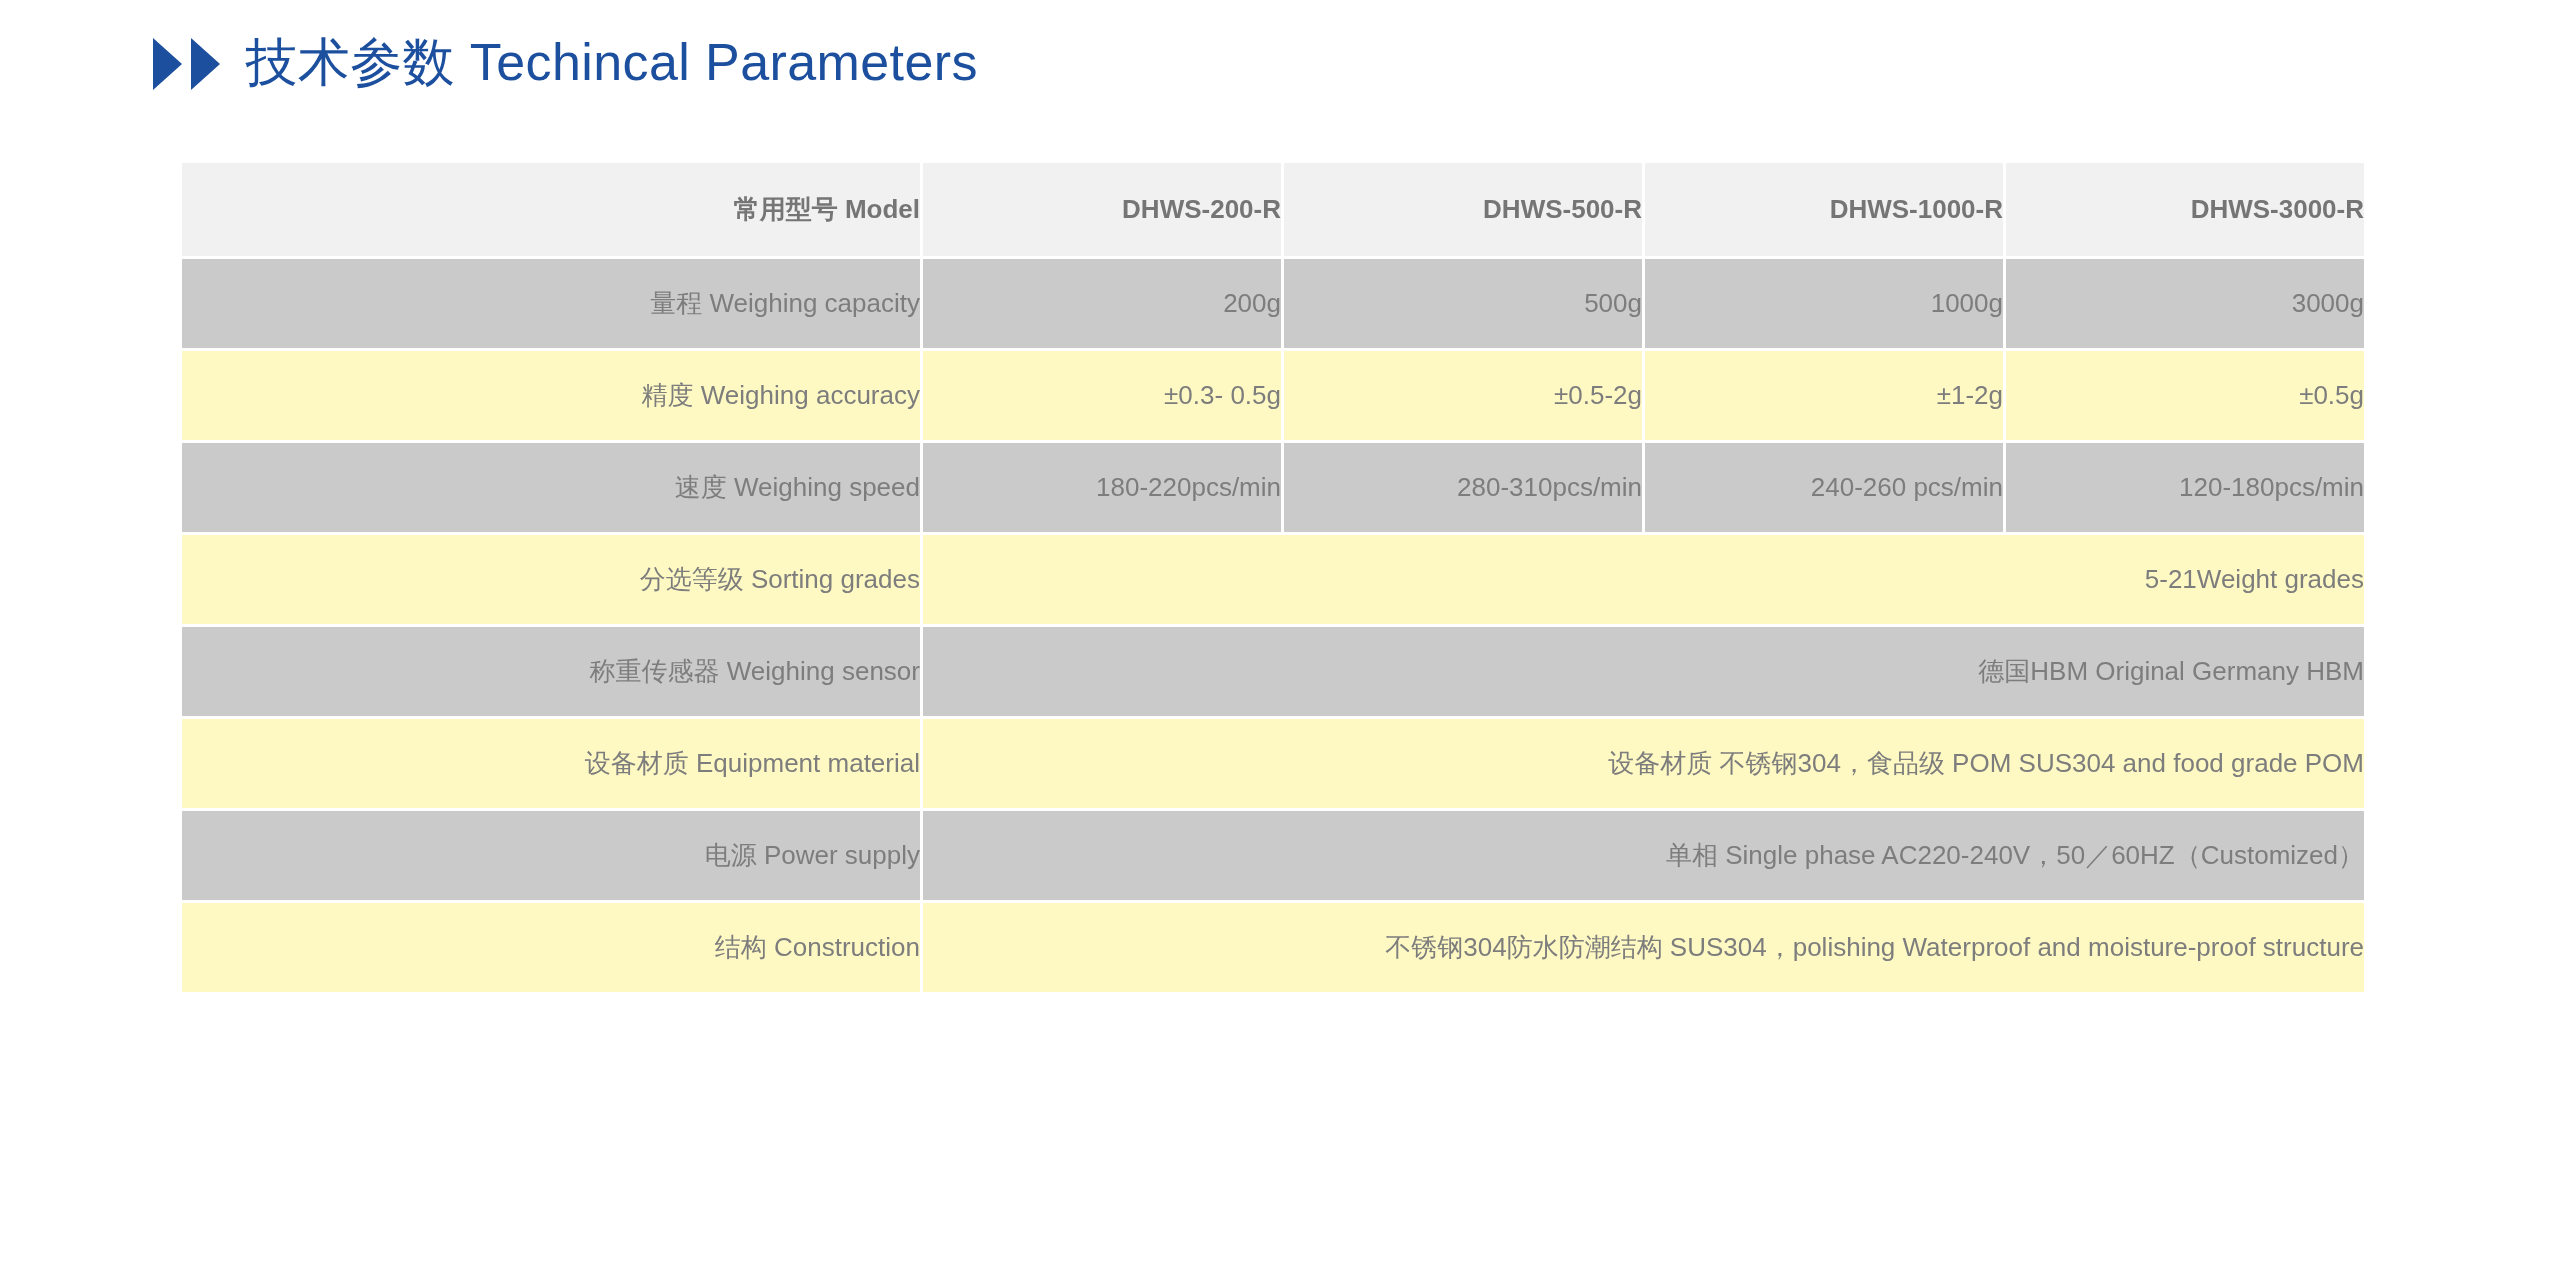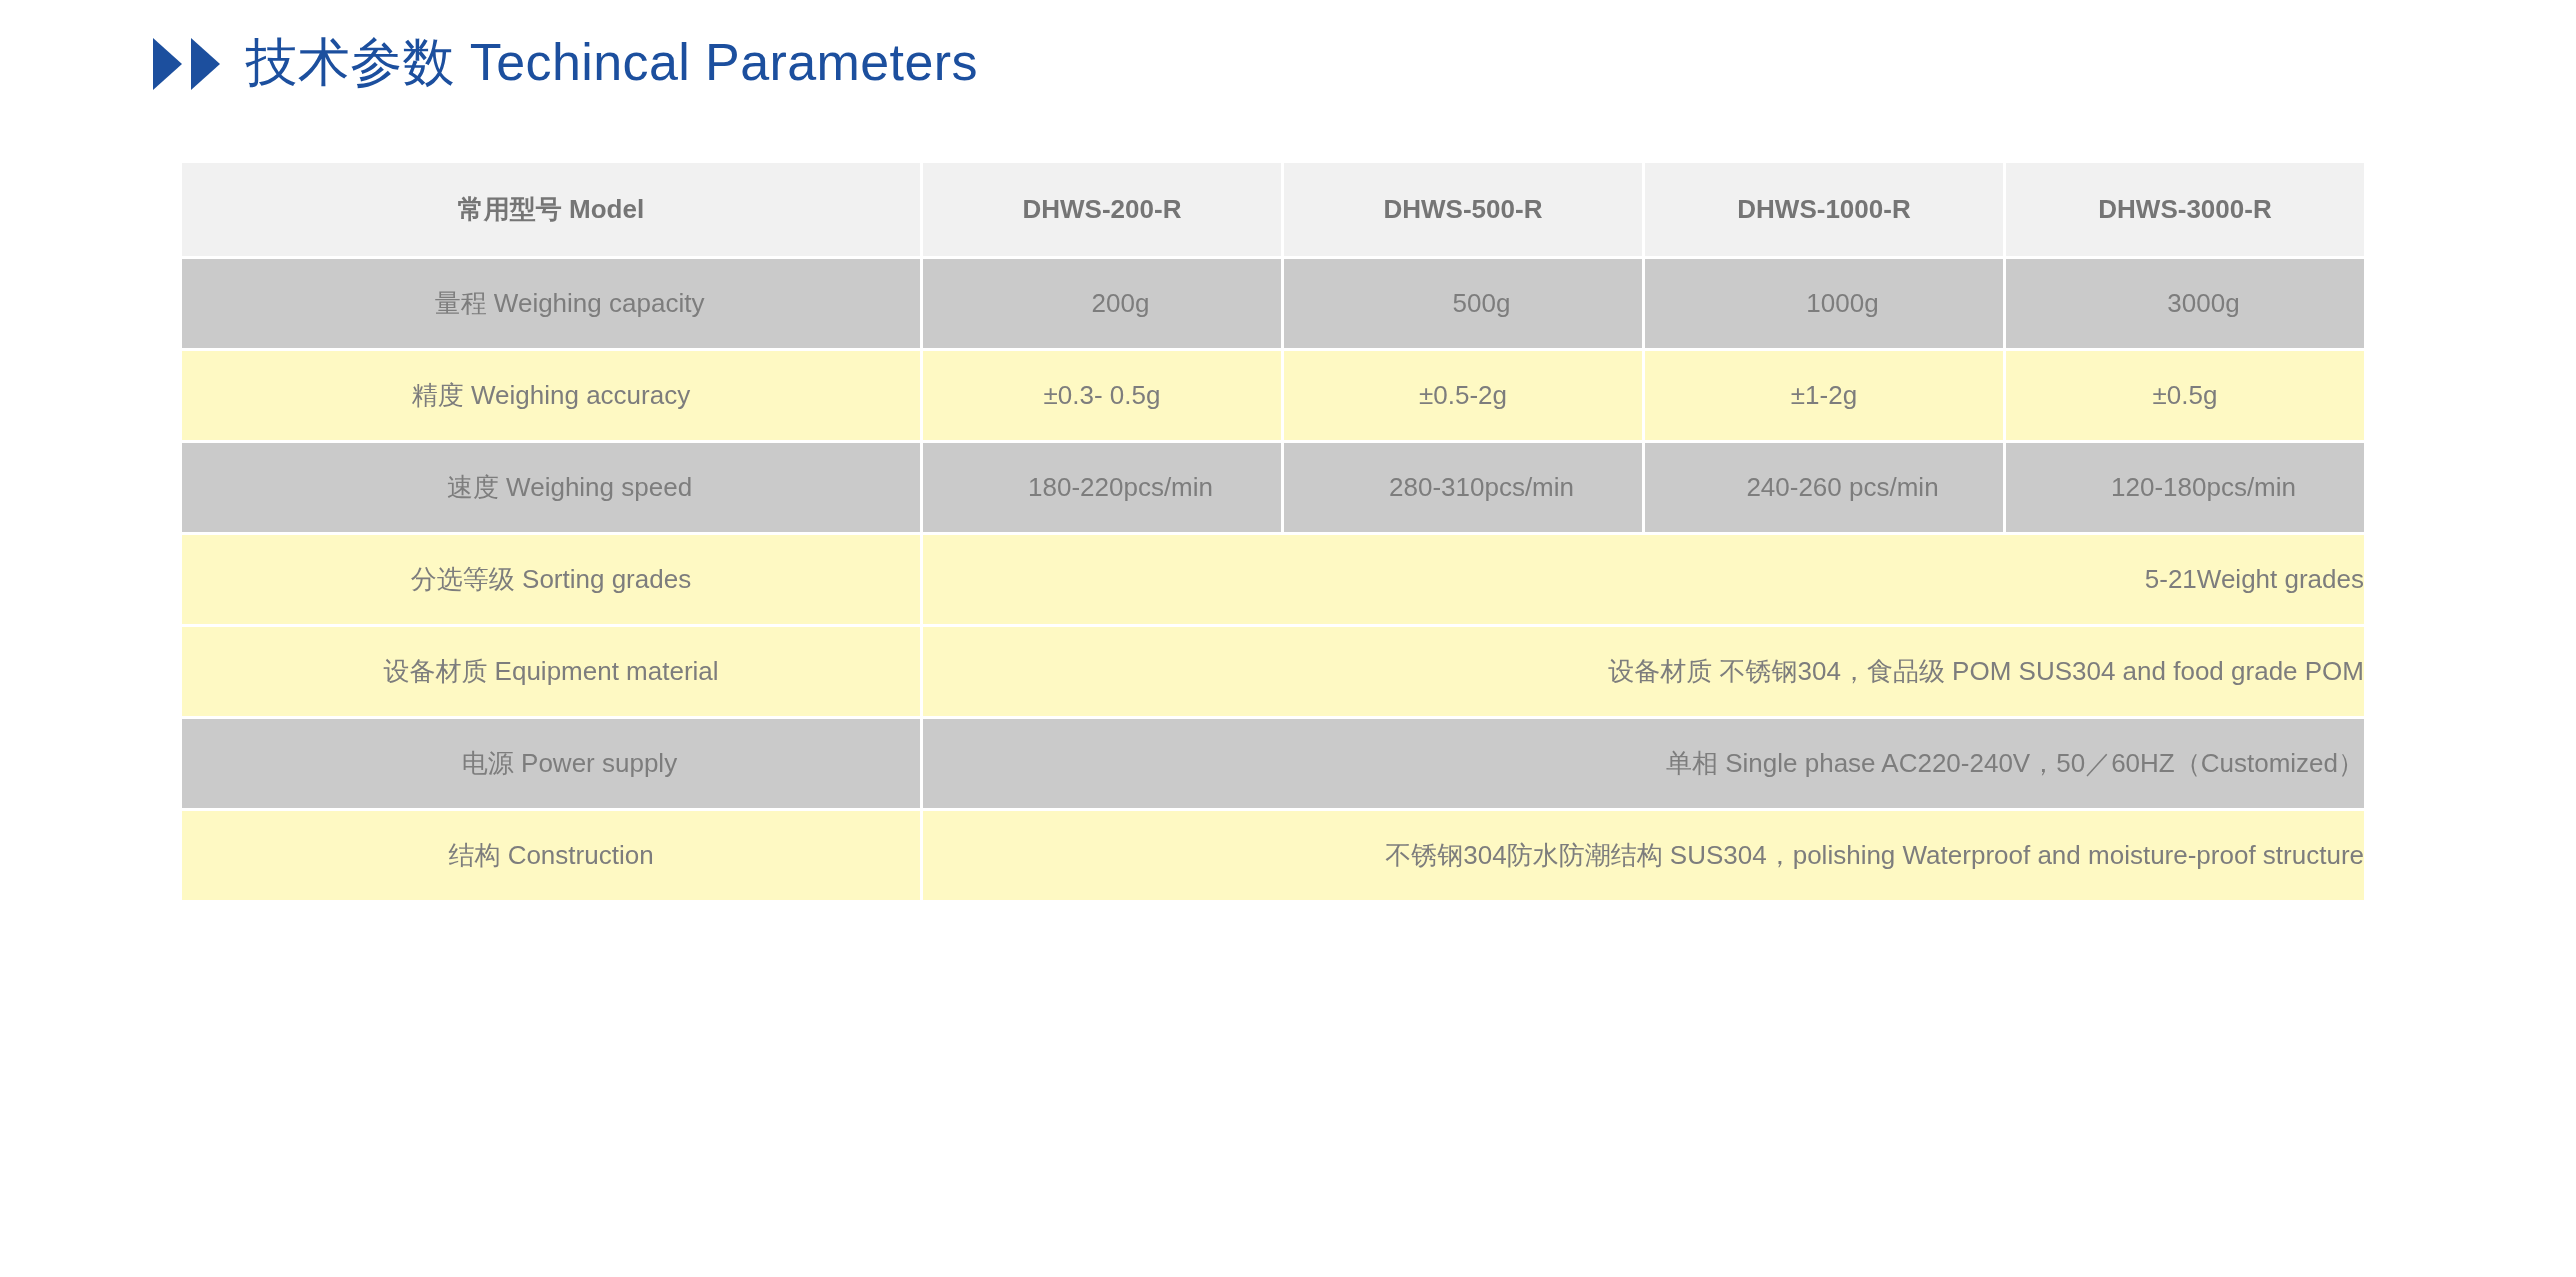--- a/index.html
+++ b/index.html
@@ -59,21 +59,21 @@
     left: 179px;
     top: 160px;
     width: 2172px;
     border-collapse: separate;
     border-spacing: 3.4px 3.4px;
     table-layout: fixed;
   }
   .spec-table td {
     padding: 0;
     height: 89px;
-    text-align: center;
+    text-align: right;
     vertical-align: middle;
     font-size: 26px;
     color: #7d7d7d;
     font-weight: 400;
     line-height: 1.3;
   }
 
   col.c-label { width: 738px; }
   col.c-val   { width: 358px; }
 
@@ -143,20 +143,24 @@
           <td>速度 Weighing speed</td>
           <td>180-220pcs/min</td>
           <td>280-310pcs/min</td>
           <td>240-260 pcs/min</td>
           <td>120-180pcs/min</td>
         </tr>
         <tr class="plain">
           <td>分选等级 Sorting grades</td>
           <td class="merged" colspan="4">5-21Weight grades</td>
         </tr>
+        <tr class="tinted">
+          <td>称重传感器 Weighing sensor</td>
+          <td class="merged" colspan="4">德国HBM Original Germany HBM</td>
+        </tr>
         <tr class="plain">
           <td>设备材质 Equipment material</td>
           <td class="merged" colspan="4">设备材质 不锈钢304，食品级 POM SUS304 and food grade POM</td>
         </tr>
         <tr class="tinted">
           <td>电源 Power supply</td>
           <td class="merged" colspan="4">单相 Single phase AC220-240V，50／60HZ（Customized）</td>
         </tr>
         <tr class="plain">
           <td>结构 Construction</td>

